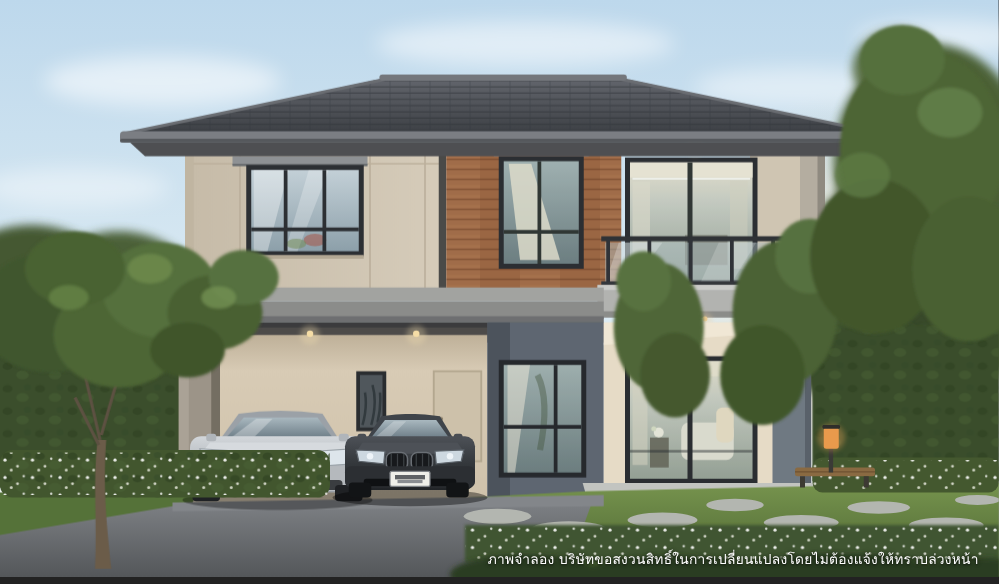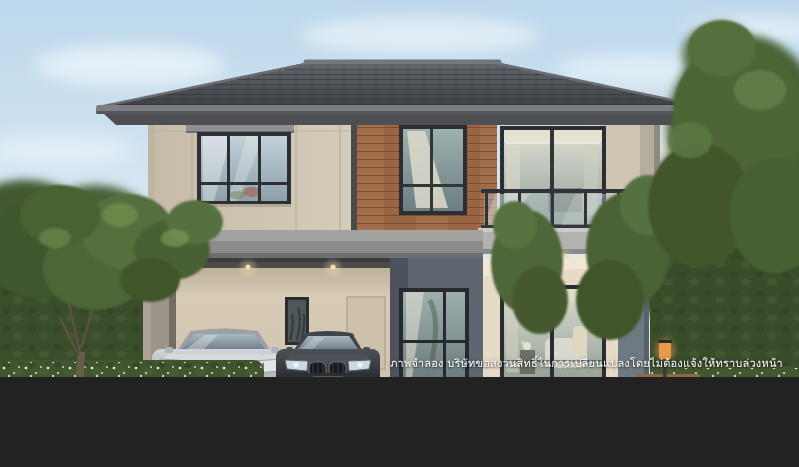--- a/index.html
+++ b/index.html
@@ -1,17 +1,17 @@
 <!DOCTYPE html>
 <html><head>
 <meta charset="utf-8">
 <style>
   html,body{margin:0;padding:0;background:#222;}
   #canvas{
-    position:relative;width:799px;height:377px;overflow:hidden;
+    position:relative;width:799px;height:461px;overflow:hidden;
     font-family:"DejaVu Sans","Liberation Sans",sans-serif;
   }
   #canvas svg{position:absolute;left:0;top:0;display:block;}
   .watermark{
     position:absolute;right:16px;bottom:5px;
     color:#ffffff;font-size:11px;letter-spacing:.2px;
     text-shadow:0 1px 2px rgba(0,0,0,.65), 0 0 4px rgba(0,0,0,.4);
     white-space:nowrap;
   }
 </style>

